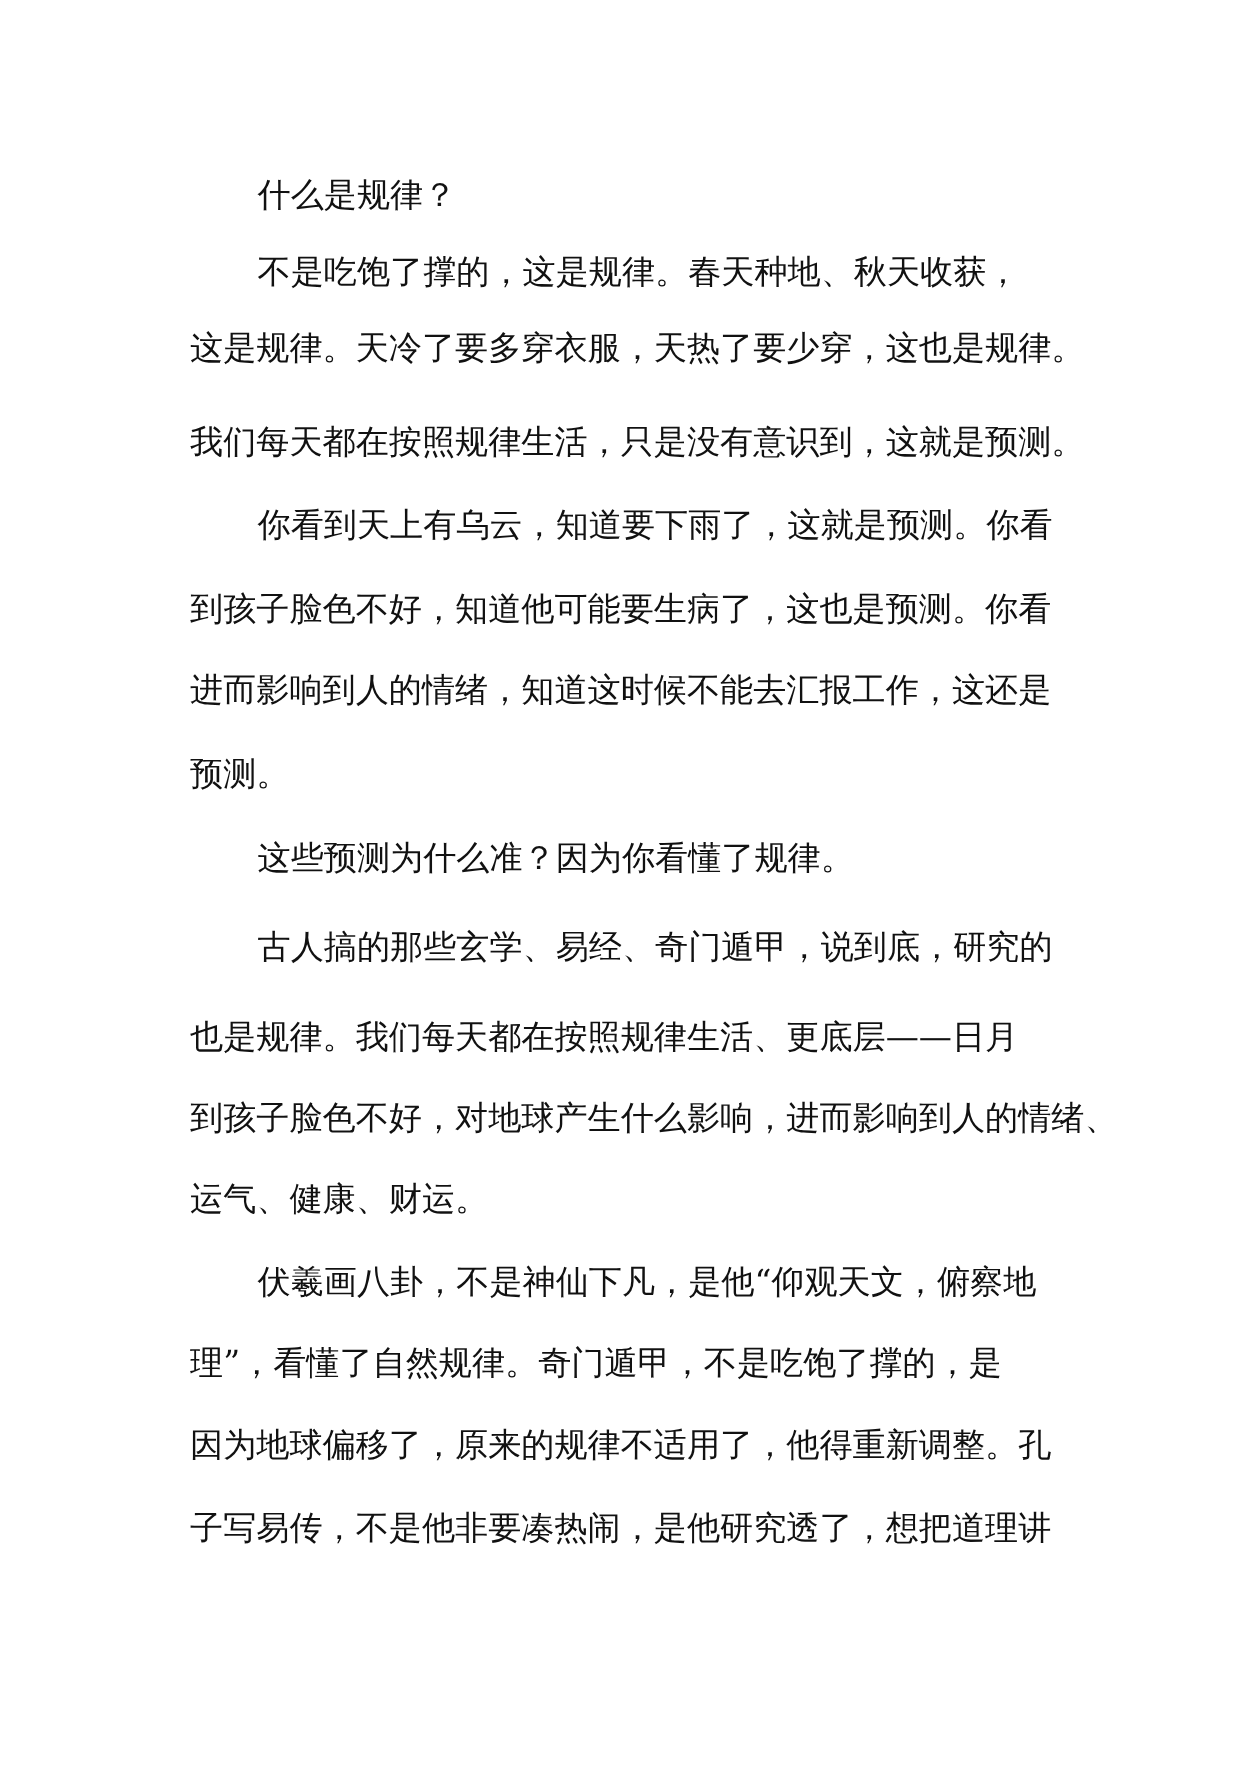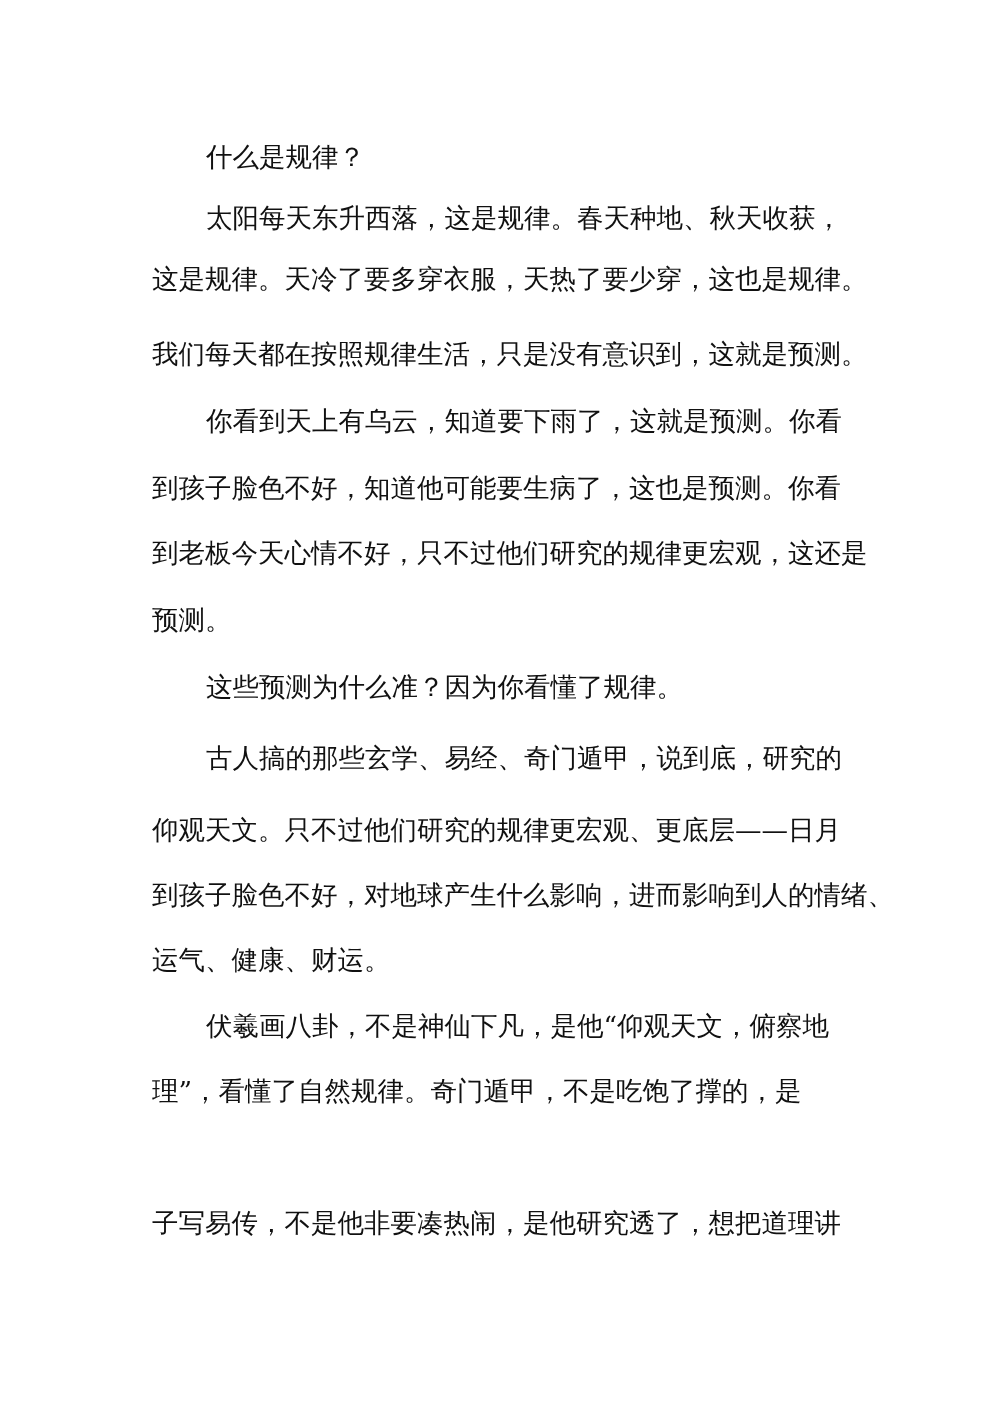--- a/index.html
+++ b/index.html
@@ -35,32 +35,33 @@
     }
     .indent { left: 206px; }
   </style>
 </head>
 <body>
 
 <div class="page">
 
   <div class="line indent" style="top:137px">什么是规律？</div>
 
-  <div class="line indent" style="top:198px">太阳每天东升西落，这是规律。春天种地、秋天收获，</div>
+  <div class="line indent" style="top:198px">不是吃饱了撑的，这是规律。春天种地、秋天收获，</div>
   <div class="line" style="top:259px">这是规律。天冷了要多穿衣服，天热了要少穿，这也是规律。</div>
   <div class="line" style="top:334px">我们每天都在按照规律生活，只是没有意识到，这就是预测。</div>
 
   <div class="line" style="top:468px">到孩子脸色不好，知道他可能要生病了，这也是预测。你看</div>
   <div class="line indent" style="top:401px">你看到天上有乌云，知道要下雨了，这就是预测。你看</div>
-  <div class="line" style="top:533px">到老板今天心情不好，只不过他们研究的规律更宏观，这还是</div>
+  <div class="line" style="top:533px">进而影响到人的情绪，知道这时候不能去汇报工作，这还是</div>
   <div class="line" style="top:600px">预测。</div>
 
   <div class="line indent" style="top:667px">这些预测为什么准？因为你看懂了规律。</div>
 
   <div class="line indent" style="top:738px">古人搞的那些玄学、易经、奇门遁甲，说到底，研究的</div>
-  <div class="line" style="top:810px">仰观天文。只不过他们研究的规律更宏观、更底层——日月</div>
+  <div class="line" style="top:810px">也是规律。我们每天都在按照规律生活、更底层——日月</div>
   <div class="line" style="top:875px">到孩子脸色不好，对地球产生什么影响，进而影响到人的情绪、</div>
   <div class="line" style="top:940px">运气、健康、财运。</div>
 
   <div class="line indent" style="top:1006px">伏羲画八卦，不是神仙下凡，是他“仰观天文，俯察地</div>
   <div class="line" style="top:1071px">理”，看懂了自然规律。奇门遁甲，不是吃饱了撑的，是</div>
+  <div class="line" style="top:1137px">因为地球偏移了，原来的规律不适用了，他得重新调整。孔</div>
   <div class="line" style="top:1203px">子写易传，不是他非要凑热闹，是他研究透了，想把道理讲</div>
 </div>
 
 </body></html>

